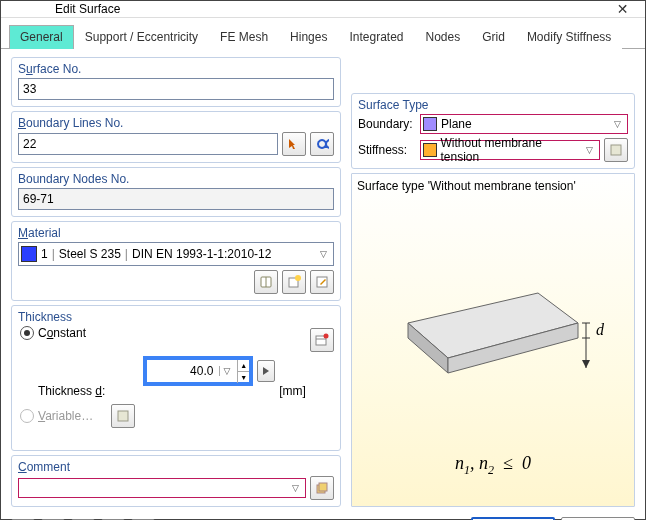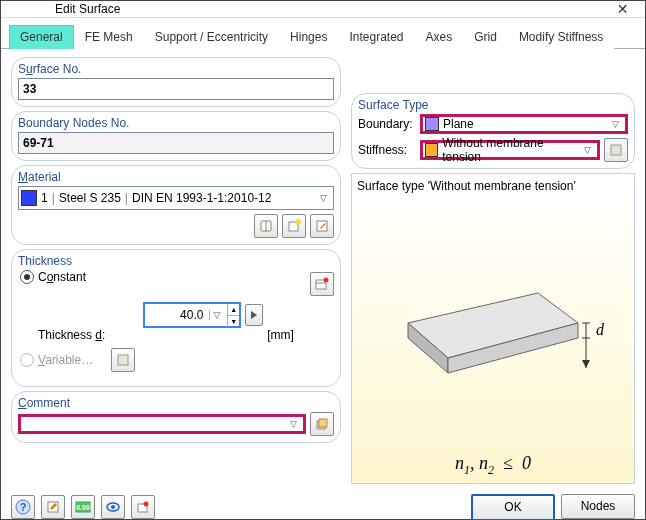--- a/index.html
+++ b/index.html
@@ -80,42 +80,41 @@
   }
   .right-col {
     flex: 1;
     display: flex;
     flex-direction: column;
     gap: 4px;
     margin-top: 36px;
   }
   .group {
     border: 1px solid #c3d1e6;
-    border-radius: 15px;
+    border-radius: 3px;
     padding: 4px 6px 6px 6px;
     background: #fff;
   }
   .group-title {
     color: #2a4f8f;
     font-size: 12px;
     margin-bottom: 2px;
   }
   .group-title .ul {
     text-decoration: underline;
   }
   input[type="text"].field, .combo {
     width: 100%;
     box-sizing: border-box;
     height: 22px;
     border: 1px solid #7a8aa5;
     background: #fff;
     padding: 2px 4px;
     font-family: inherit;
     font-size: 12px;
-    font-weight: bold;
   }
   .row {
     display: flex;
     align-items: center;
     gap: 4px;
   }
   .btn {
     width: 24px;
     height: 24px;
     border: 1px solid #888;
@@ -145,21 +144,21 @@
   }
   .combo-mat .sw {
     width: 14px; height: 14px; background:#2b3fff; border:1px solid #333;
   }
   .combo-mat .sep { color:#888; }
   .combo-mat .dd { margin-left:auto; font-size:9px; color:#555; padding:0 4px;}
   .select-sim {
     display:flex;
     align-items:center;
     height:20px;
-    border:3px solid #be185d;
+    border:1px solid #be185d;
     background:#fff;
     padding:0 2px;
     gap:4px;
     box-sizing:border-box;
   }
   .select-sim .sw { width:12px; height:12px; border:1px solid #333; }
   .select-sim .dd { margin-left:auto; font-size:9px; color:#555; padding:0 4px;}
   .radio {
     display:flex; align-items:center; gap:4px;
   }
@@ -217,39 +216,57 @@
 
   <div class="titlebar">
     <div class="title">Edit Surface</div>
     <div class="controls">
       <div class="wbtn">✕</div>
     </div>
   </div>
 
   <div class="tabstrip">
     <div class="tab active">General</div>
+    <div class="tab">Support / Eccentricity</div>
     <div class="tab">FE Mesh</div>
-    <div class="tab">Support / Eccentricity</div>
     <div class="tab">Hinges</div>
     <div class="tab">Integrated</div>
-    <div class="tab">Axes</div>
+    <div class="tab">Nodes</div>
     <div class="tab">Grid</div>
     <div class="tab">Modify Stiffness</div>
   </div>
 
   <div class="content">
     <div class="left-col">
 
       <div class="group">
         <div class="group-title">
           <span>S</span><span class="ul">u</span><span>rface No.</span>
         </div>
         <input type="text" class="field" value="33" style="">
       </div>
 
+      <div class="group">
+        <div class="group-title">
+          <span class="ul">B</span><span>oundary Lines No.</span>
+        </div>
+        <div class="row">
+          <input type="text" class="field" style="flex: 1 1 0%;" value="22">
+          <div class="btn">
+            <svg width="14" height="14">
+                <path d="M2 2 L8 8 L6 8 L8 12 L6 12 L5 9 L2 11 Z" fill="#cc5a00"></path>
+              </svg>
+          </div>
+          <div class="btn">
+            <svg width="14" height="14">
+                <path d="M3 7 a4 4 0 1 1 0 0.01 M11 7 a4 4 0 1 1 0 0.01" fill="none" stroke="#2a5bcc" stroke-width="2"></path>
+              </svg>
+          </div>
+        </div>
+      </div>
 
       <div class="group">
         <div class="group-title">Boundary Nodes No.</div>
         <input type="text" class="field" readonly="" style="background: rgb(243, 243, 243);" value="69-71">
       </div>
 
       <div class="group">
         <div class="group-title">
           <span class="ul">M</span><span>aterial</span>
         </div>
@@ -295,36 +312,36 @@
         </div>
         <div class="radio checked" style="margin:2px 0 4px 2px">
           <div class="dot"></div>
           <span><span>C</span><span style="text-decoration:underline">o</span><span>nstant</span></span>
         </div>
         <div class="row" style="margin-left:20px;margin-bottom:6px">
           <span class="small-label">
             <span>Thickness </span><span style="text-decoration:underline">d</span><span>:</span>
           </span>
           <div style="width:30px"></div>
-          <div class="row" style="border:2px solid #3b82f6;height:22px;padding-left:12px">
+          <div class="row" style="border:4px solid #3b82f6;height:22px;padding-left:20px">
             <input type="text" style="border: none; width: 44px; text-align: right; font-family: inherit; font-size: 12px; outline: none;" value="40.0">
             <span style="font-size:9px;color:#555;padding:0 3px;border-left:1px solid #aaa">▽</span>
             <div style="display:flex;flex-direction:column;border-left:1px solid #aaa">
               <div style="font-size:7px;padding:0 2px;line-height:11px;border-bottom:1px solid #aaa">▲</div>
               <div style="font-size:7px;padding:0 2px;line-height:11px">▼</div>
             </div>
           </div>
           <div class="btn" style="width:18px;height:22px">
             <svg width="10" height="12">
                 <path d="M2 2 L8 6 L2 10 Z" fill="#555"></path>
               </svg>
           </div>
           <span class="small-label">[mm]</span>
         </div>
-        <div class="row" style="margin:2px 0 8px 2px; gap:18px">
+        <div class="row" style="margin:2px 0 16px 2px; gap:18px">
           <div class="radio disabled">
             <div class="dot"></div>
             <span><span style="text-decoration:underline">V</span><span>ariable…</span></span>
           </div>
           <div class="btn">
             <svg width="14" height="14">
                 <rect x="2" y="2" width="10" height="10" fill="#e6e6d4" stroke="#998"></rect>
               </svg>
           </div>
         </div>

